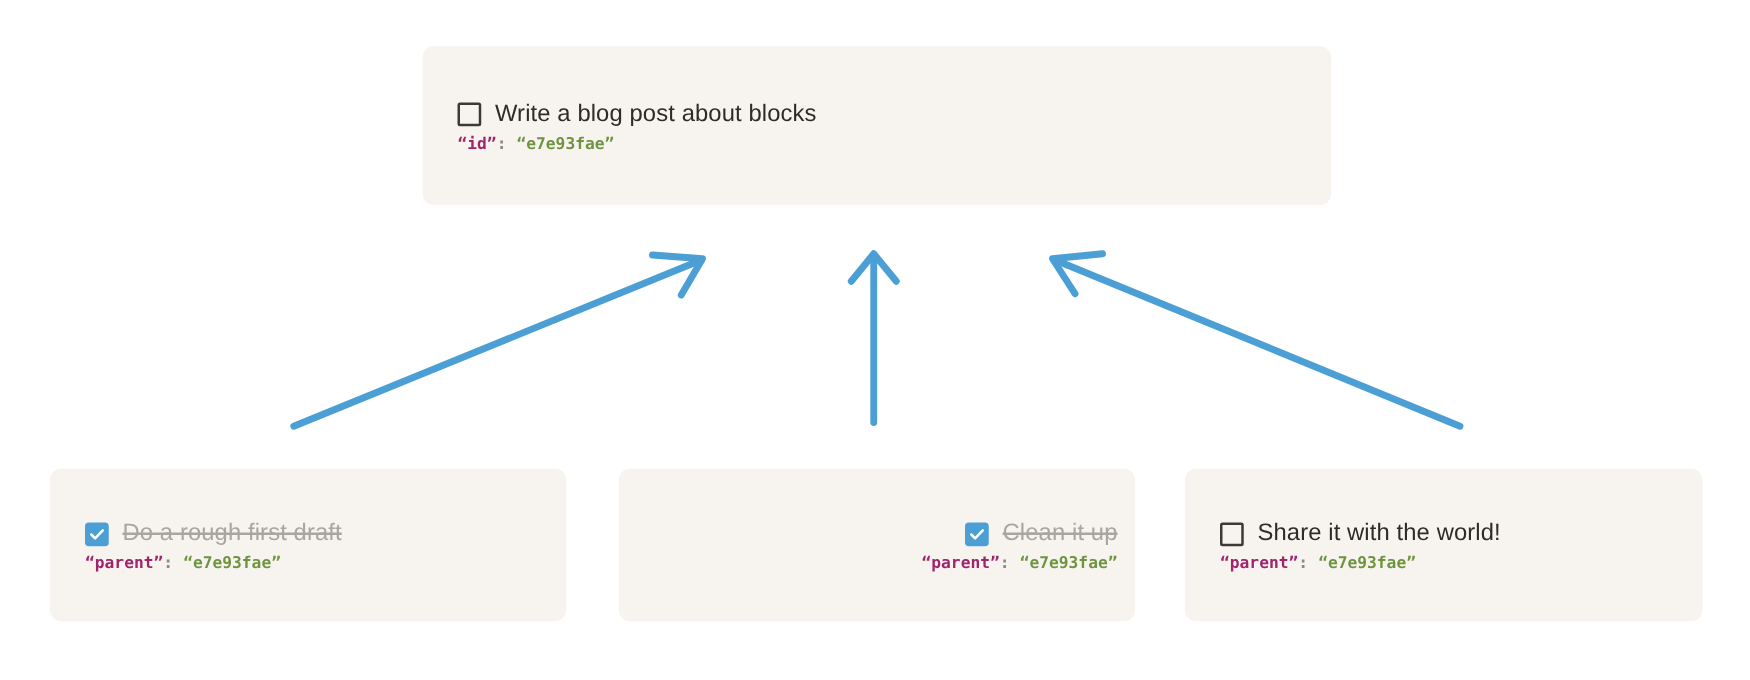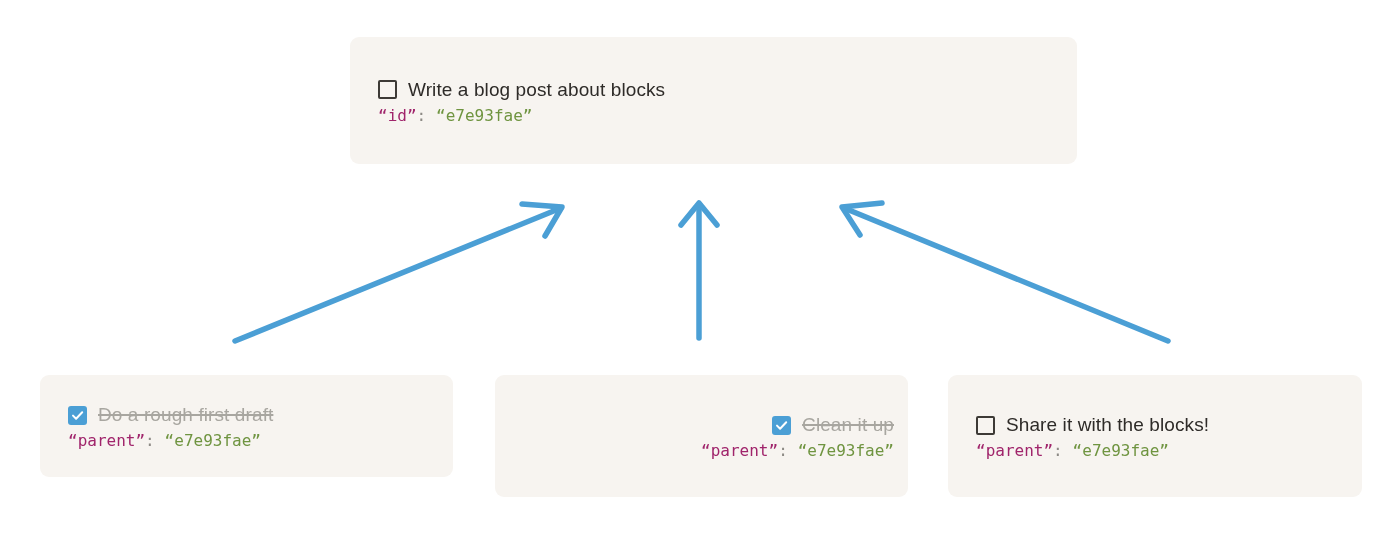--- a/index.html
+++ b/index.html
@@ -83,24 +83,25 @@
 
   .todo-label.done {
     color: #a8a6a0;
     text-decoration: line-through;
     text-decoration-thickness: 1.5px;
   }
 
   
   .json-line {
     font-family: "DejaVu Sans Mono", monospace;
-    font-size: 16px;
+    font-size: 13px;
     white-space: pre;
     margin-top: 3px;
     letter-spacing: 0px;
+    font-weight: bold;
   }
 
   .j-key   { color: #a0246b; }
   .j-colon { color: #8d8a85; }
   .j-val   { color: #6f9440; }
 
   
   #arrows {
     position: absolute;
     left: 0;
@@ -126,31 +127,31 @@
       <path d="M699 338 L699 206" stroke="#4b9fd5" stroke-width="5.5" fill="none" stroke-linecap="round"></path>
       <path d="M681 225 L699 203 L717 225" stroke="#4b9fd5" stroke-width="5.5" fill="none" stroke-linecap="round" stroke-linejoin="round"></path>
     </g>
 
     <g>
       <path d="M1168 341 L844 208" stroke="#4b9fd5" stroke-width="5.5" fill="none" stroke-linecap="round"></path>
       <path d="M882 203 L842 207 L860 235" stroke="#4b9fd5" stroke-width="5.5" fill="none" stroke-linecap="round" stroke-linejoin="round"></path>
     </g>
   </svg>
 
-  <div class="card" id="parent-card" style="left:350px; top:37px; width:727px; height:127px;">
+  <div class="card" id="parent-card" style="left:338px; top:37px; width:727px; height:127px;">
     <div class="card-inner">
       <div class="todo-row">
         <span class="cb unchecked"></span>
         <span class="todo-label">Write a blog post about blocks</span>
       </div>
       <div class="json-line"><span class="j-key">“id”</span><span class="j-colon">:</span><span class="j-val" style="margin-left:0.62em;">“e7e93fae”</span></div>
     </div>
   </div>
 
-  <div class="card" style="left:40px; top:375px; width:413px; height:102px;">
+  <div class="card" style="left:40px; top:375px; width:413px; height:122px;">
     <div class="card-inner" style="left:28px; right:14px;">
       <div class="todo-row">
         <span class="cb checked">
           <svg viewBox="0 0 15 15">
             <path d="M3 7.6 L6.1 10.7 L12.2 4.3" stroke="#ffffff" stroke-width="2" fill="none" stroke-linecap="round" stroke-linejoin="round"></path>
           </svg>
         </span>
         <span class="todo-label done">Do a rough first draft</span>
       </div>
       <div class="json-line"><span class="j-key">“parent”</span><span class="j-colon">:</span><span class="j-val" style="margin-left:0.62em;">“e7e93fae”</span></div>
@@ -168,19 +169,19 @@
         <span class="todo-label done">Clean it up</span>
       </div>
       <div class="json-line"><span class="j-key">“parent”</span><span class="j-colon">:</span><span class="j-val" style="margin-left:0.62em;">“e7e93fae”</span></div>
     </div>
   </div>
 
   <div class="card" style="left:948px; top:375px; width:414px; height:122px;">
     <div class="card-inner" style="left:28px; right:14px;">
       <div class="todo-row">
         <span class="cb unchecked"></span>
-        <span class="todo-label">Share it with the blocks!</span>
+        <span class="todo-label">Share it with the world!</span>
       </div>
       <div class="json-line"><span class="j-key">“parent”</span><span class="j-colon">:</span><span class="j-val" style="margin-left:0.62em;">“e7e93fae”</span></div>
     </div>
   </div>
 
 </div>
 
 </body></html>

